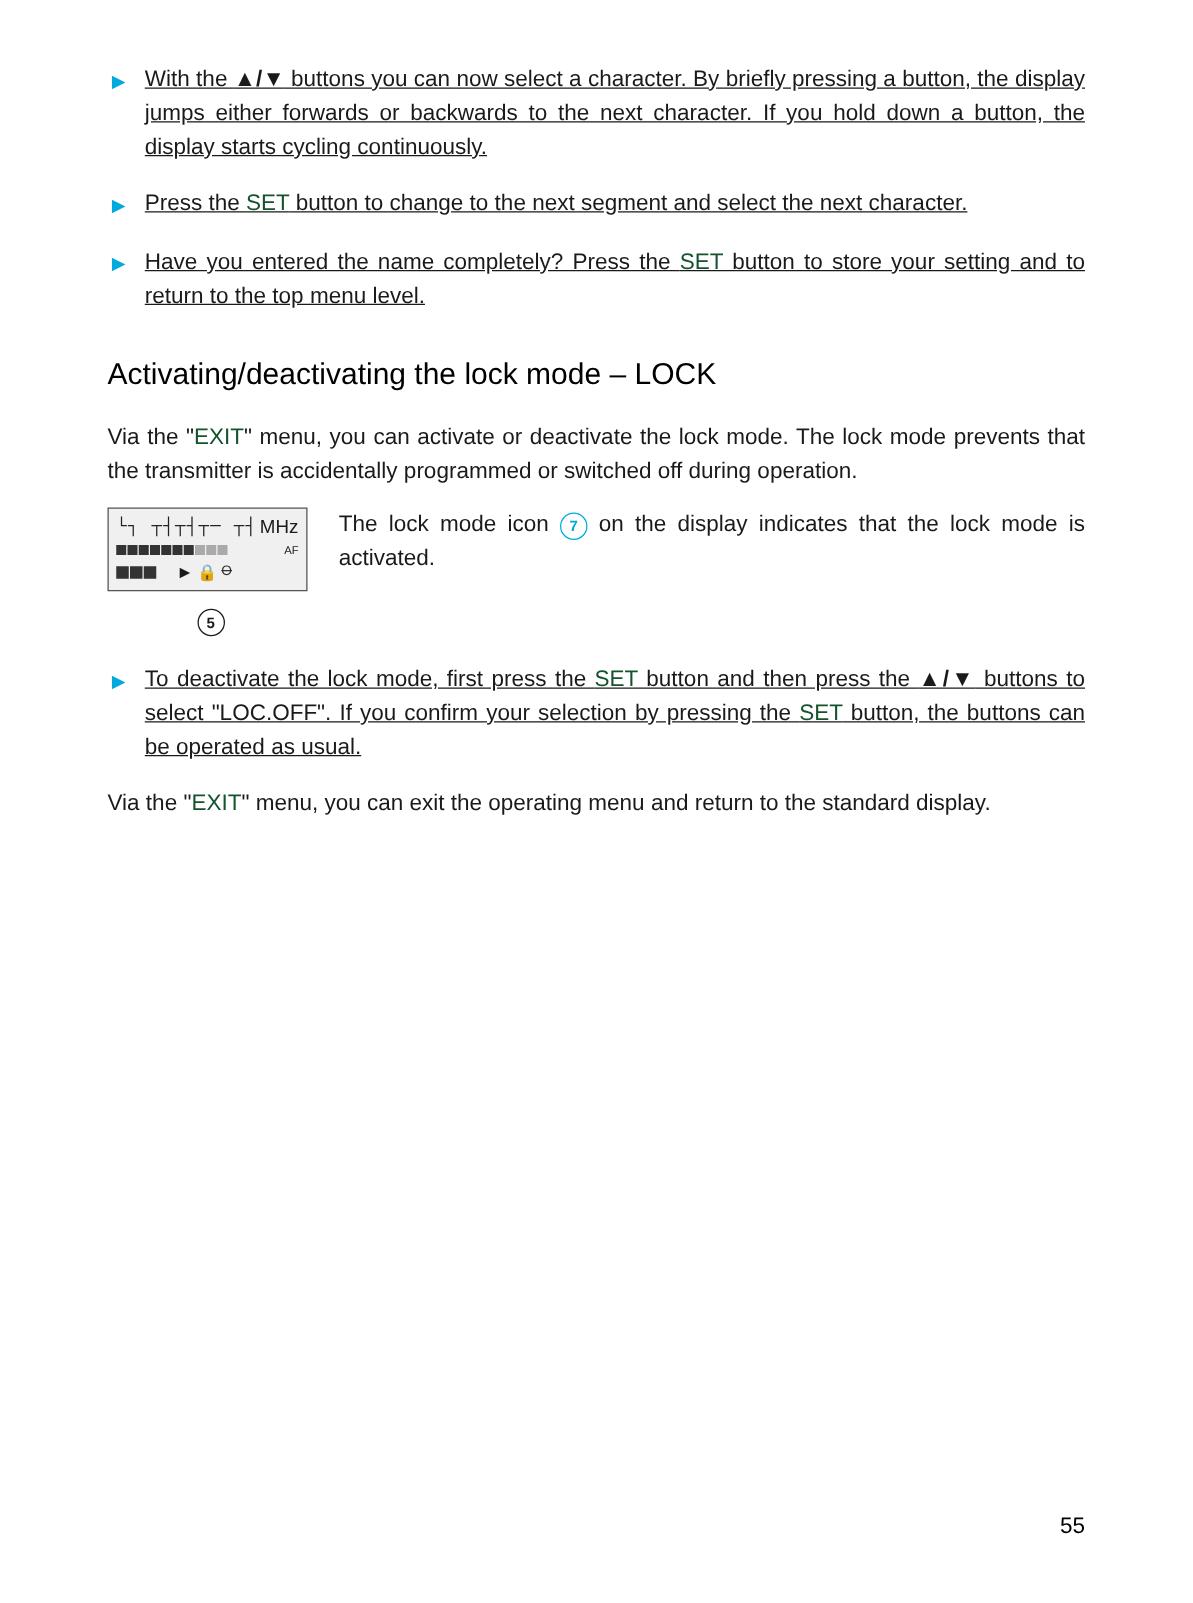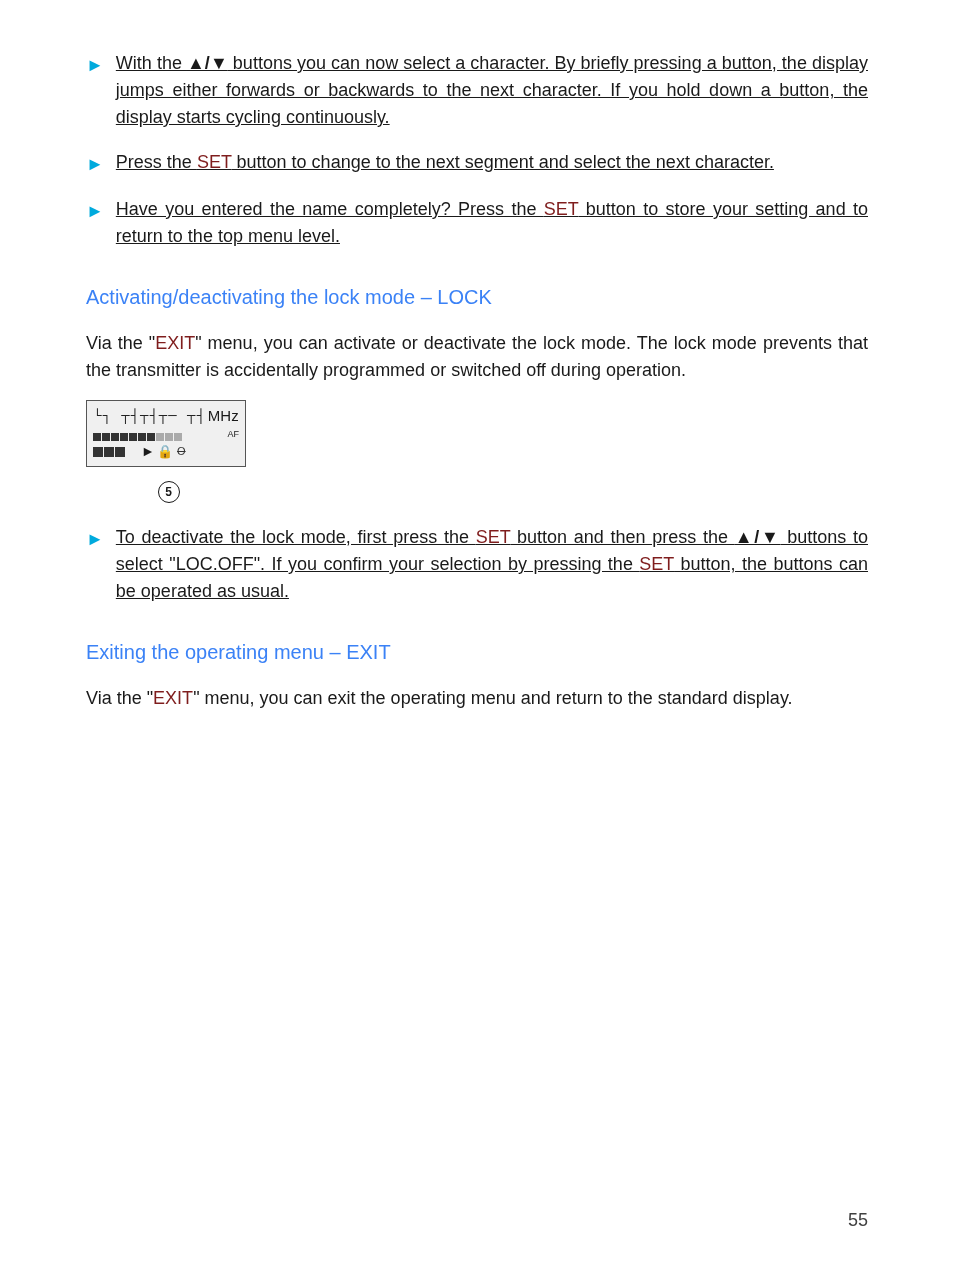--- a/index.html
+++ b/index.html
@@ -40,26 +40,26 @@
       margin-top: 2px;
     }
 
     .bullet-text {
       flex: 1;
       text-align: justify;
       text-decoration: underline;
     }
 
     .cyan {
-      color: #7f1d1d;
+      color: #14532d;
     }
 
     .section-title {
-      color: #3b82f6;
-      font-size: 20px;
+      color: #000000;
+      font-size: 24px;
       font-weight: normal;
       margin-top: 32px;
       margin-bottom: 18px;
     }
 
     .body-text {
       text-align: justify;
       margin-bottom: 16px;
     }
 
@@ -112,30 +112,31 @@
     .number-badge-below {
       text-align: center;
       margin-top: 2px;
     }
 
     .page-number {
       position: absolute;
       bottom: 48px;
       right: 86px;
       font-size: 18px;
-      color: #404040;
+      color: #000000;
     }
 
     .display-freq-row {
       display: flex;
       align-items: center;
     }
 
     .bars-af-row {
       display: flex;
+      align-items: center;
       justify-content: space-between;
     }
 
     .bars-left {
       display: flex;
       gap: 1px;
       align-items: flex-end;
     }
 
     .sq-bar {
@@ -240,30 +241,32 @@
           </div>
           <span style="font-size:14px; margin-left:2px;">►</span>
           <span style="font-size:13px; color:#222;">🔒</span>
           <span style="font-size:11px; color:#333; text-decoration:line-through;">O</span>
         </div>
       </div>
       <div class="number-badge-below">
         <span class="circle-number">5</span>
       </div>
     </div>
+    <div class="annotation-text">
+      The lock mode icon <span class="circle-number cyan">7</span> on the display indicates that the lock mode is activated.
+    </div>
   </div>
 
   <div class="bullet-item">
     <span class="bullet-arrow">►</span>
     <span class="bullet-text">
       To deactivate the lock mode, first press the <span class="cyan">SET</span> button and then press the <strong>▲/▼</strong> buttons to select "LOC.OFF". If you confirm your selection by pressing the <span class="cyan">SET</span> button, the buttons can be operated as usual.
     </span>
   </div>
 
-  <h2 class="section-title">Exiting the operating menu – EXIT</h2>
 
   <p class="body-text">
     Via the "<span class="cyan">EXIT</span>" menu, you can exit the operating menu and return to the standard display.
   </p>
 
   <div class="page-number">55</div>
 
 </div>
 
 </body></html>

